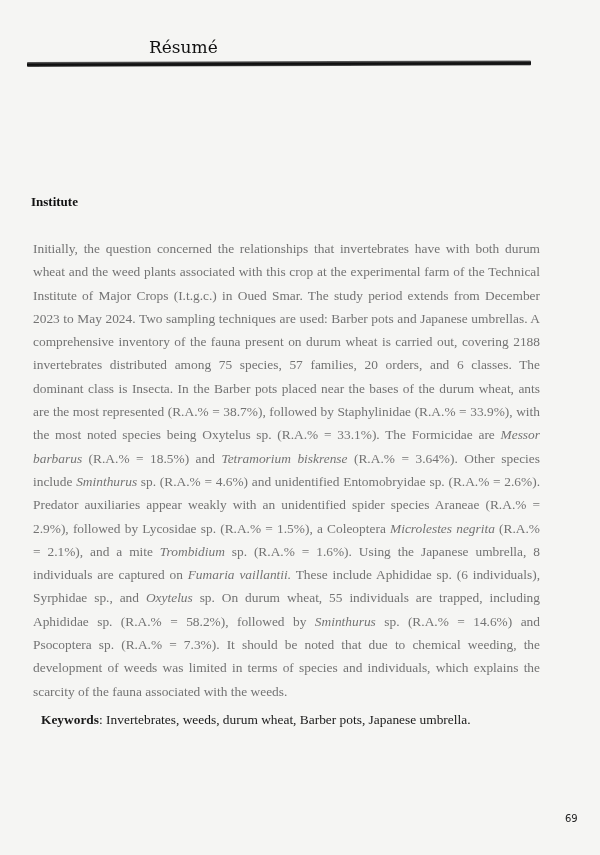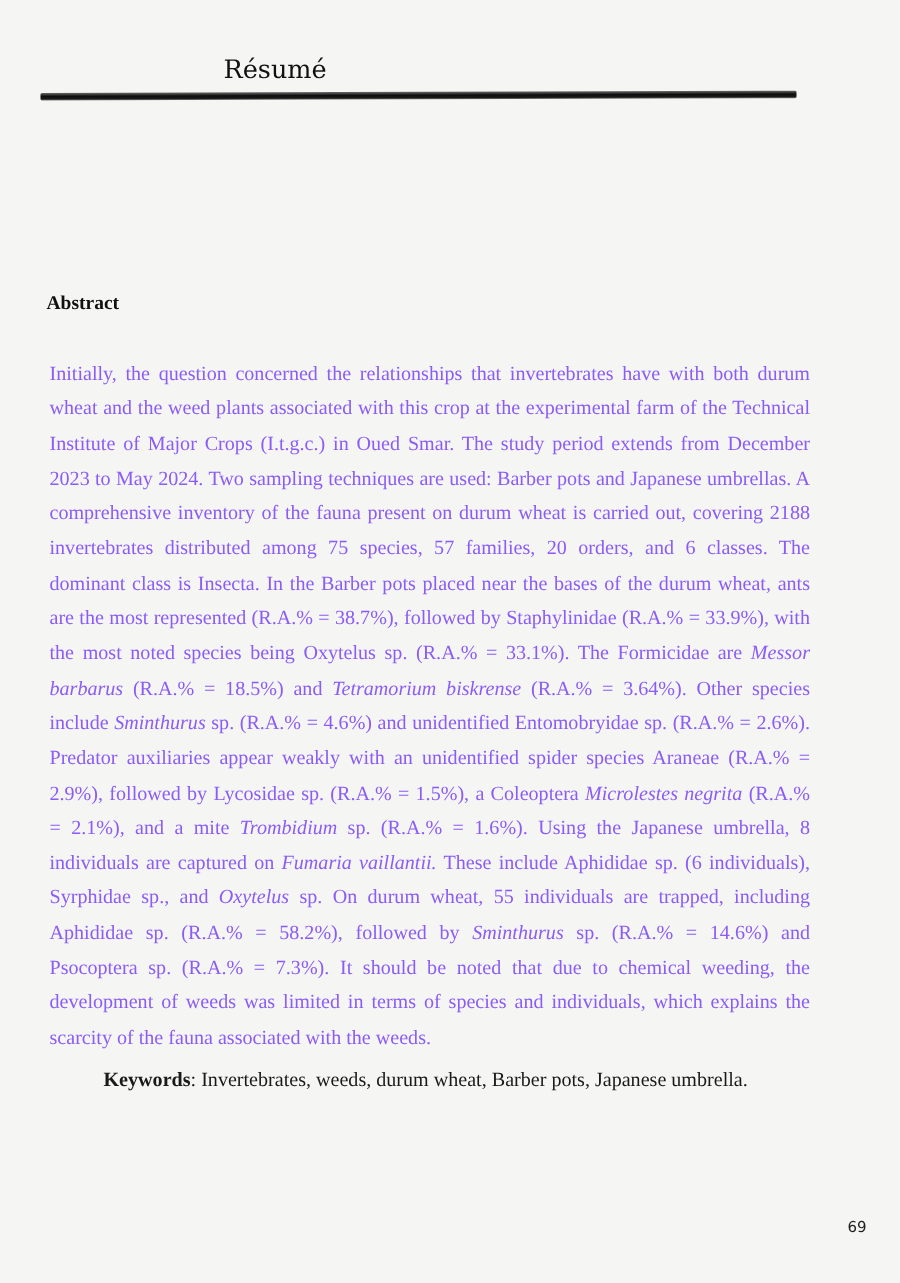--- a/index.html
+++ b/index.html
@@ -28,41 +28,41 @@
     white-space: nowrap; letter-spacing: -0.1px;
   }
   .title.l1 { top: 139px; }
   .title.l2 { top: 166px; }
   .abstract-heading {
     position: absolute; left: 31px; top: 194px; font-weight: bold; font-size: 13px; color: #111;
   }
   .abstract-body {
     position: absolute; left: 33px; top: 237px; width: 507px;
     font-size: 13.4px; line-height: 23.3px; text-align: justify;
-    color: #8b5cf6;
+    color: #737373;
   }
   .abstract-body p { margin: 0; }
   .abstract-body i { font-style: italic; }
   .keywords {
-    position: absolute; left: 41px; top: 712px; font-size: 13.4px; color: #1a1a1a; margin-left: 28px;
+    position: absolute; left: 41px; top: 712px; font-size: 13.4px; color: #1a1a1a;
   }
   .keywords b { font-weight: bold; }
   .page-number {
     position: absolute; left: 528px; top: 813px;
     font-family: "DejaVu Sans", sans-serif; font-size: 10px; color: #222; margin-left: 37px;
   }
 </style>
 </head>
 <body>
 
 <div class="page">
   <div class="running-head">Résumé</div>
   <div class="rule"></div>
 
-  <div class="abstract-heading">Abstract</div>
+  <div class="abstract-heading">Institute</div>
 
   <div class="abstract-body">
     <p id="abstract-p"><span>Initially, the question concerned the relationships that invertebrates have with both durum wheat and the weed plants associated with this crop at the experimental farm of the Technical Institute of Major Crops (I.t.g.c.) in Oued Smar. The study period extends from December 2023 to May 2024. Two sampling techniques are used: Barber pots and Japanese umbrellas. A comprehensive inventory of the fauna present on durum wheat is carried out, covering 2188 invertebrates distributed among 75 species, 57 families, 20 orders, and 6 classes. The dominant class is Insecta. In the Barber pots placed near the bases of the durum wheat, ants are the most represented (R.A.% = 38.7%), followed by Staphylinidae (R.A.% = 33.9%), with the most noted species being Oxytelus sp. (R.A.% = 33.1%). The Formicidae are </span><i>Messor barbarus</i><span> (R.A.% = 18.5%) and </span><i>Tetramorium biskrense</i><span> (R.A.% = 3.64%). Other species include </span><i>Sminthurus</i><span> sp. (R.A.% = 4.6%) and unidentified Entomobryidae sp. (R.A.% = 2.6%). Predator auxiliaries appear weakly with an unidentified spider species Araneae (R.A.% = 2.9%), followed by Lycosidae sp. (R.A.% = 1.5%), a Coleoptera </span><i>Microlestes negrita</i><span> (R.A.% = 2.1%), and a mite </span><i>Trombidium</i><span> sp. (R.A.% = 1.6%). Using the Japanese umbrella, 8 individuals are captured on </span><i>Fumaria vaillantii.</i><span> These include Aphididae sp. (6 individuals), Syrphidae sp., and </span><i>Oxytelus</i><span> sp. On durum wheat, 55 individuals are trapped, including Aphididae sp. (R.A.% = 58.2%), followed by </span><i>Sminthurus</i><span> sp. (R.A.% = 14.6%) and Psocoptera sp. (R.A.% = 7.3%). It should be noted that due to chemical weeding, the development of weeds was limited in terms of species and individuals, which explains the scarcity of the fauna associated with the weeds.</span></p>
   </div>
 
   <div class="keywords">
     <b>Keywords</b><span>: Invertebrates, weeds, durum wheat, Barber pots, Japanese umbrella.</span>
   </div>
 
   <div class="page-number">69</div>

